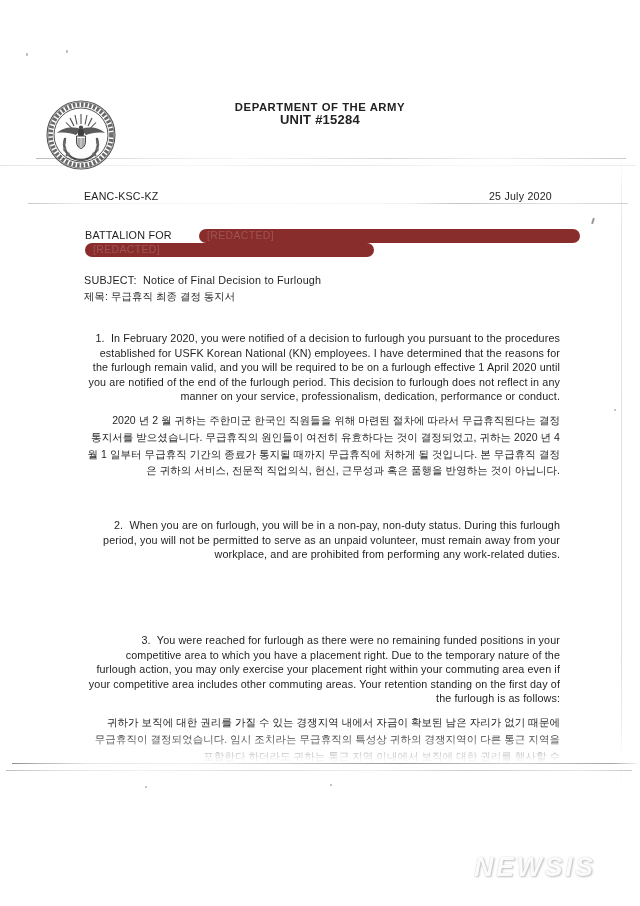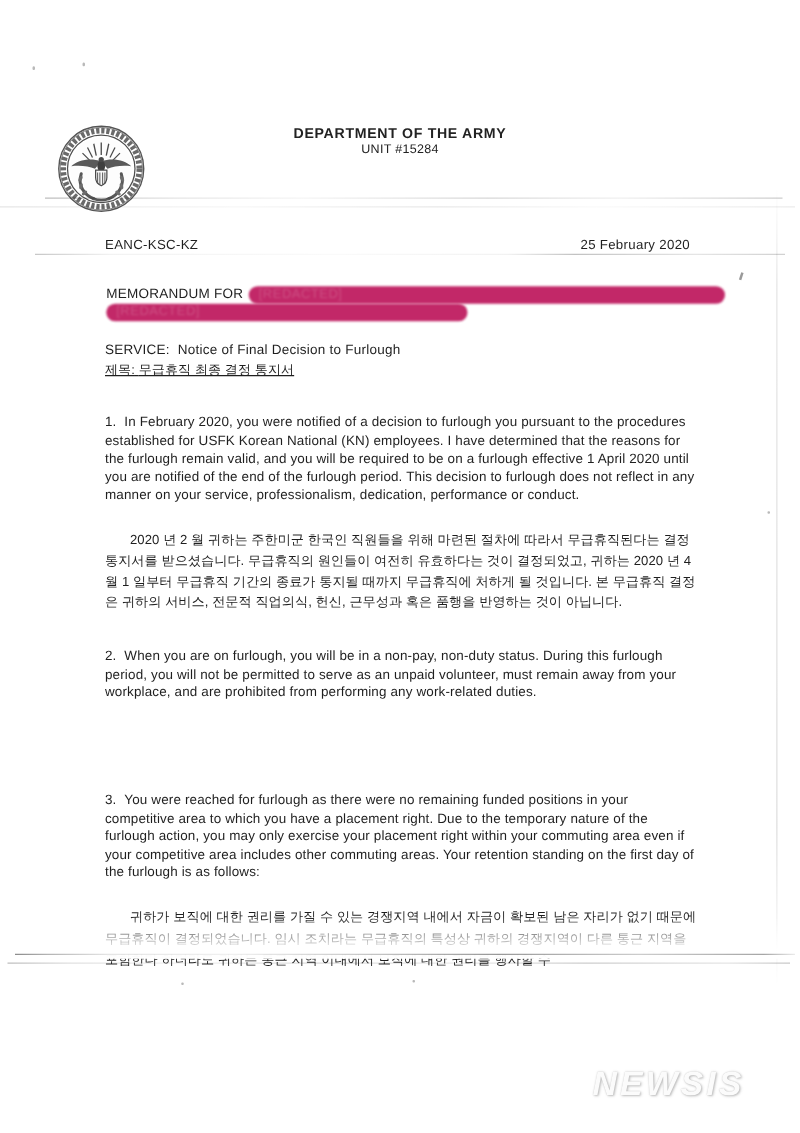--- a/index.html
+++ b/index.html
@@ -60,22 +60,22 @@
     line-height: 14px;
   }
   .lh-line2 {
     font-size: 9.1px;
     font-weight: bold;
     letter-spacing: 0.3px;
     color: #222;
     line-height: 12px;
   }
   .lh-line3, .lh-line4 {
-    font-size: 10px;
-    font-weight: normal;
+    font-size: 13px;
+    font-weight: bold;
     letter-spacing: 0.25px;
     color: #222;
     line-height: 11px;
   }
 
   
   .seal {
     position: absolute;
     top: 99px;
     left: 45px;
@@ -147,21 +147,21 @@
     position: absolute;
     top: 229px;
     left: 85px;
     font-size: 10.8px;
     letter-spacing: 0.2px;
     color: #1f1f1f;
   }
   .redaction {
     position: absolute;
     border-radius: 9px;
-    background: #be185d;
+    background: #7f1d1d;
     filter: blur(0.7px);
     opacity: 0.93;
     overflow: hidden;
     color: rgba(255,255,255,0.18);
     font-size: 10.4px;
     letter-spacing: 0.4px;
     white-space: nowrap;
     padding-left: 8px;
     line-height: 14px;
   }
@@ -184,37 +184,36 @@
     top: 273px;
     left: 84px;
     font-size: 10.8px;
     letter-spacing: 0.2px;
     color: #1f1f1f;
     line-height: 15.5px;
   }
   .subject .kr {
     font-size: 10.4px;
     letter-spacing: 0.1px;
-    text-decoration: underline;
   }
 
   
   .para {
     position: absolute;
     left: 84px;
     width: 476px;
     font-size: 10.75px;
     letter-spacing: 0.12px;
     color: #1f1f1f;
     line-height: 14.6px;
-    text-align: left;
+    text-align: right;
   }
   .para .kr {
     display: block;
-    margin-top: 20px;
+    margin-top: 8px;
     text-indent: 20px;
     font-size: 10.5px;
     letter-spacing: 0.05px;
     line-height: 16.8px;
   }
   .para.p1 { top: 331px; }
   .para.p2 { top: 518px; }
   .para.p3 { top: 633px; }
 
   
@@ -344,32 +343,32 @@
   <div class="letterhead">
     <div class="lh-line1">DEPARTMENT OF THE ARMY</div>
     <div class="lh-line3">UNIT #15284</div>
   </div>
 
   <div class="streak-top"></div>
   <div class="streak-top2"></div>
 
   <div class="idrow">
     <span>EANC-KSC-KZ</span>
-    <span>25 February 2020</span>
+    <span>25 July 2020</span>
   </div>
   <div class="streak-idrow"></div>
 
-  <div class="memoline">MEMORANDUM FOR</div>
+  <div class="memoline">BATTALION FOR</div>
   <div class="redaction r1">[REDACTED]</div>
   <div class="redaction r2">[REDACTED]</div>
   <div class="stray-mark"></div>
 
   <div class="subject">
     <div>
-      <span>SERVICE:</span>
+      <span>SUBJECT:</span>
       &nbsp;<span>Notice of Final Decision to Furlough</span>
     </div>
     <div class="kr">
       <span>제목:</span>
       <span>무급휴직 최종 결정 통지서</span>
     </div>
   </div>
 
   <div class="para p1">
     <span>1.</span>

